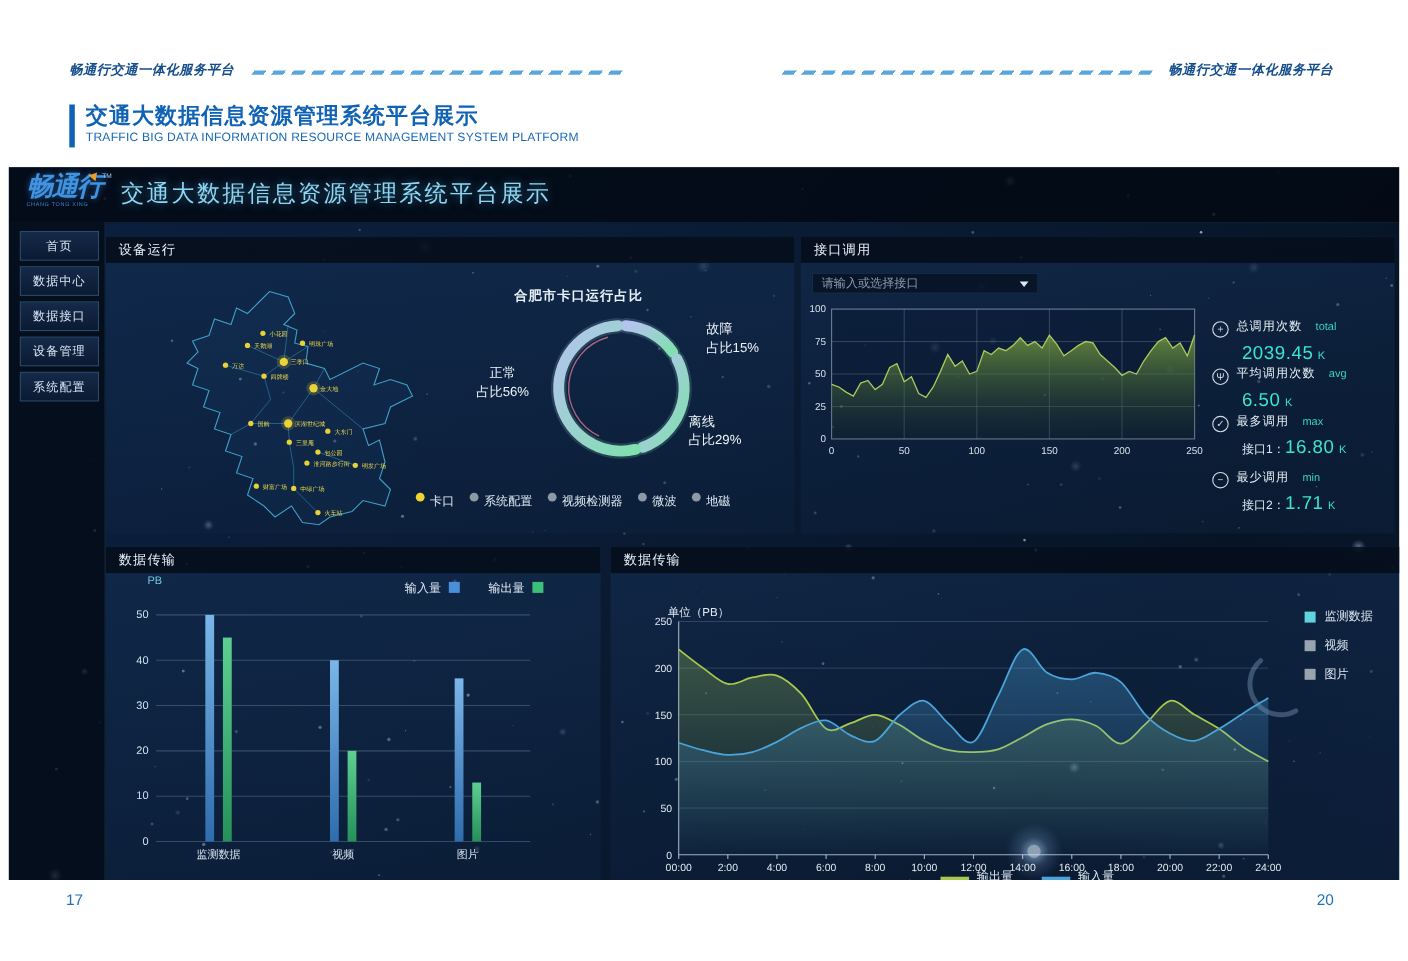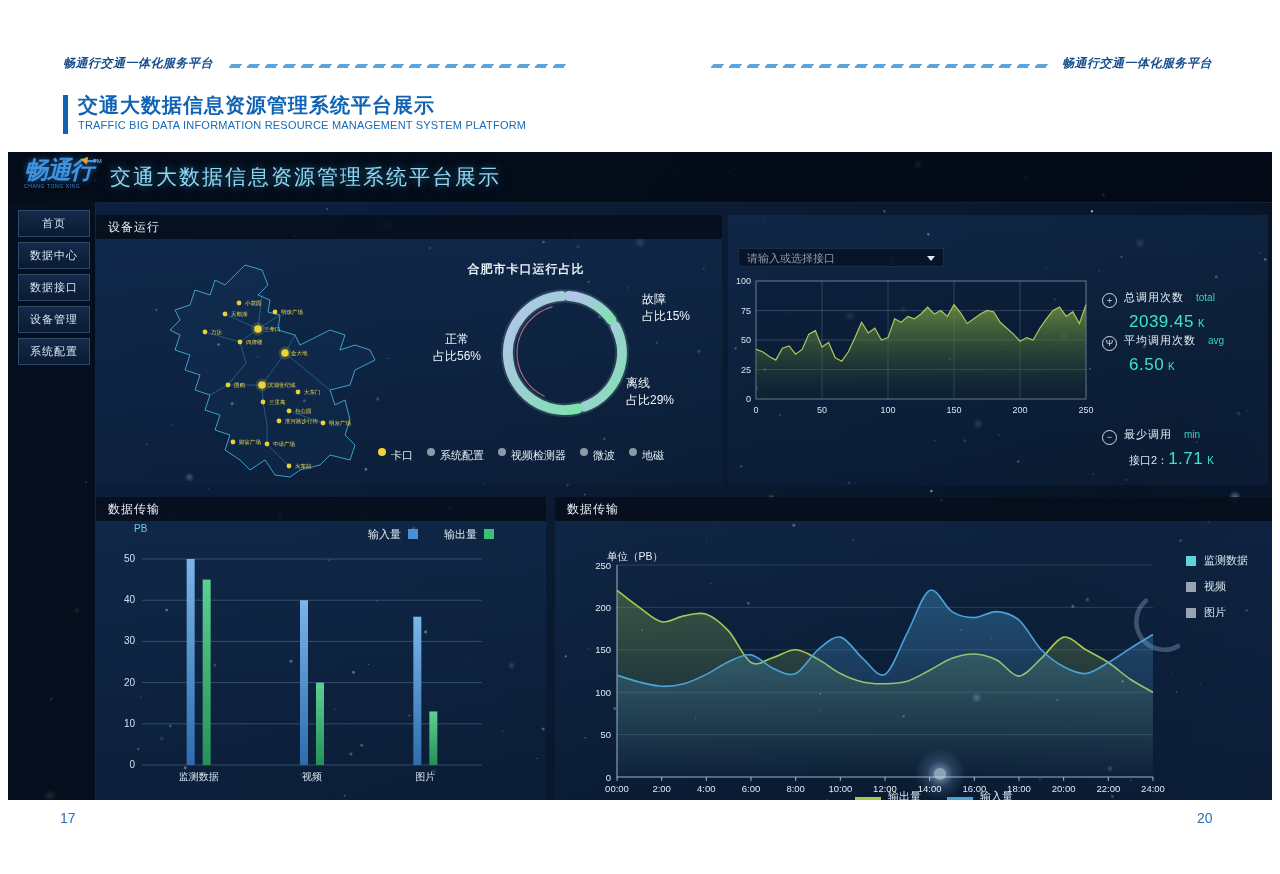--- a/index.html
+++ b/index.html
@@ -412,20 +412,21 @@
             <span>微波</span>
           </span>
           <span class="lg-item">
             <span class="lg-dot" style="background: rgb(141, 153, 166);"></span>
             <span>地磁</span>
           </span>
         </div>
     </section>
 
     <section class="panel p-api">
+      <div class="p-hd">接口调用</div>
       <div class="select">
         <span>请输入或选择接口</span>
         <span class="caret"></span>
       </div>
       <svg id="api-chart" width="368" height="156" viewBox="0 0 368 156">
           <rect x="24" y="8" width="330" height="118" fill="rgba(8,24,46,.35)" stroke="rgba(185,200,220,.55)" stroke-width="1"></rect>
           <text x="19" y="129" text-anchor="end" font-size="9" fill="#d8e2ec">0</text>
           <line x1="24" y1="96.5" x2="354" y2="96.5" stroke="rgba(165,185,210,.25)"></line>
           <text x="19" y="99.5" text-anchor="end" font-size="9" fill="#d8e2ec">25</text>
           <line x1="24" y1="67" x2="354" y2="67" stroke="rgba(165,185,210,.25)"></line>
@@ -447,20 +448,24 @@
           <path d="M24.0,76.4 L30.6,78.8 L37.2,83.5 L43.8,87.1 L50.4,75.3 L57.0,72.9 L63.6,81.2 L70.2,76.4 L76.8,61.1 L83.4,57.6 L90.0,74.1 L96.6,69.4 L103.2,84.7 L109.8,88.2 L116.4,78.8 L123.0,64.6 L129.6,49.3 L136.2,59.9 L142.8,55.2 L149.4,67.0 L156.0,64.6 L162.6,45.8 L169.2,49.3 L175.8,43.4 L182.4,45.8 L189.0,41.0 L195.6,34.0 L202.2,41.0 L208.8,37.5 L215.4,43.4 L222.0,31.6 L228.6,39.9 L235.2,50.5 L241.8,45.8 L248.4,41.0 L255.0,37.5 L261.6,38.7 L268.2,49.3 L274.8,55.2 L281.4,61.1 L288.0,68.2 L294.6,64.6 L301.2,67.0 L307.8,55.2 L314.4,45.8 L321.0,37.5 L327.6,34.0 L334.2,43.4 L340.8,38.7 L347.4,50.5 L354.0,31.6" stroke="#abc75e" stroke-width="1.2" fill="none"></path>
         </svg>
       <div class="stats" id="api-stats">
           <div class="stat" style="top: 16px;">
             <div><span class="s-ico">＋</span><span class="s-lb">总调用次数</span><span class="s-tag">total</span></div>
             <div class="s-val"><span class="s-pre"></span><span class="s-num">2039.45</span><span class="s-k">K</span></div>
           </div>
           <div class="stat" style="top: 59px;">
             <div><span class="s-ico">Ψ</span><span class="s-lb">平均调用次数</span><span class="s-tag">avg</span></div>
             <div class="s-val"><span class="s-pre"></span><span class="s-num">6.50</span><span class="s-k">K</span></div>
+          </div>
+          <div class="stat" style="top: 102px;">
+            <div><span class="s-ico">✓</span><span class="s-lb">最多调用</span><span class="s-tag">max</span></div>
+            <div class="s-val"><span class="s-pre">接口1：</span><span class="s-num">16.80</span><span class="s-k">K</span></div>
           </div>
           <div class="stat" style="top: 153px;">
             <div><span class="s-ico">−</span><span class="s-lb">最少调用</span><span class="s-tag">min</span></div>
             <div class="s-val"><span class="s-pre">接口2：</span><span class="s-num">1.71</span><span class="s-k">K</span></div>
           </div>
         </div>
     </section>
 
     <section class="panel p-bar">
       <div class="p-hd">数据传输</div>

